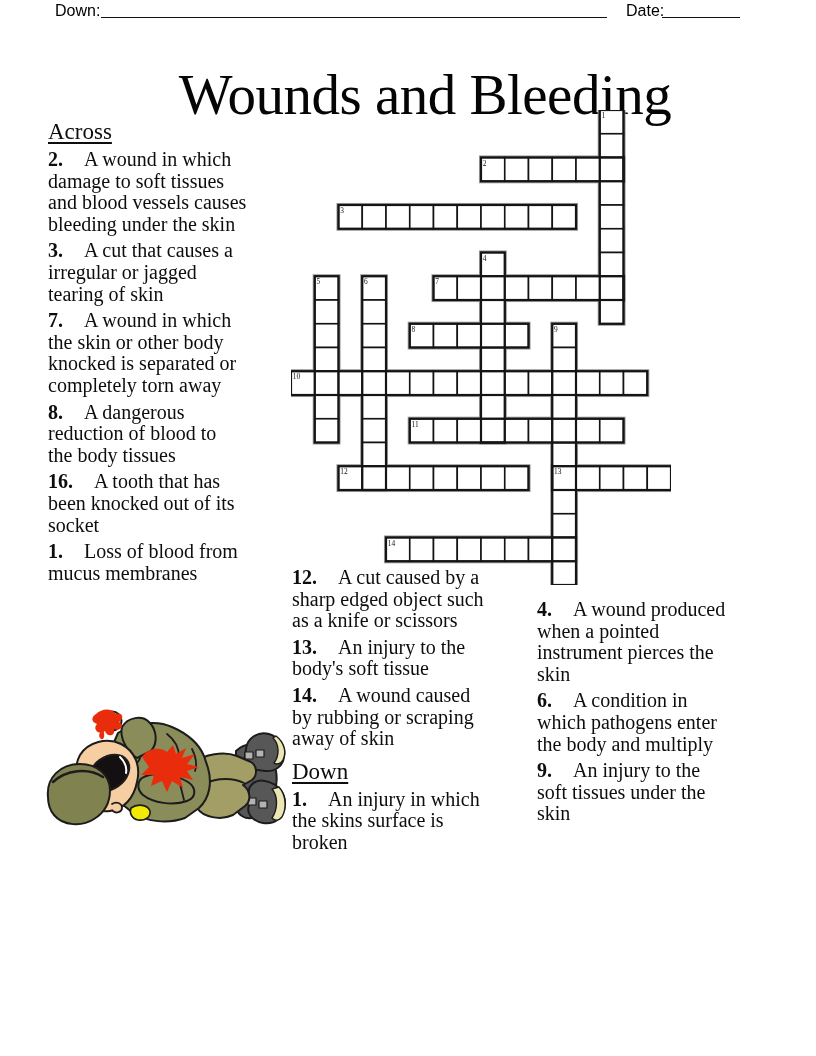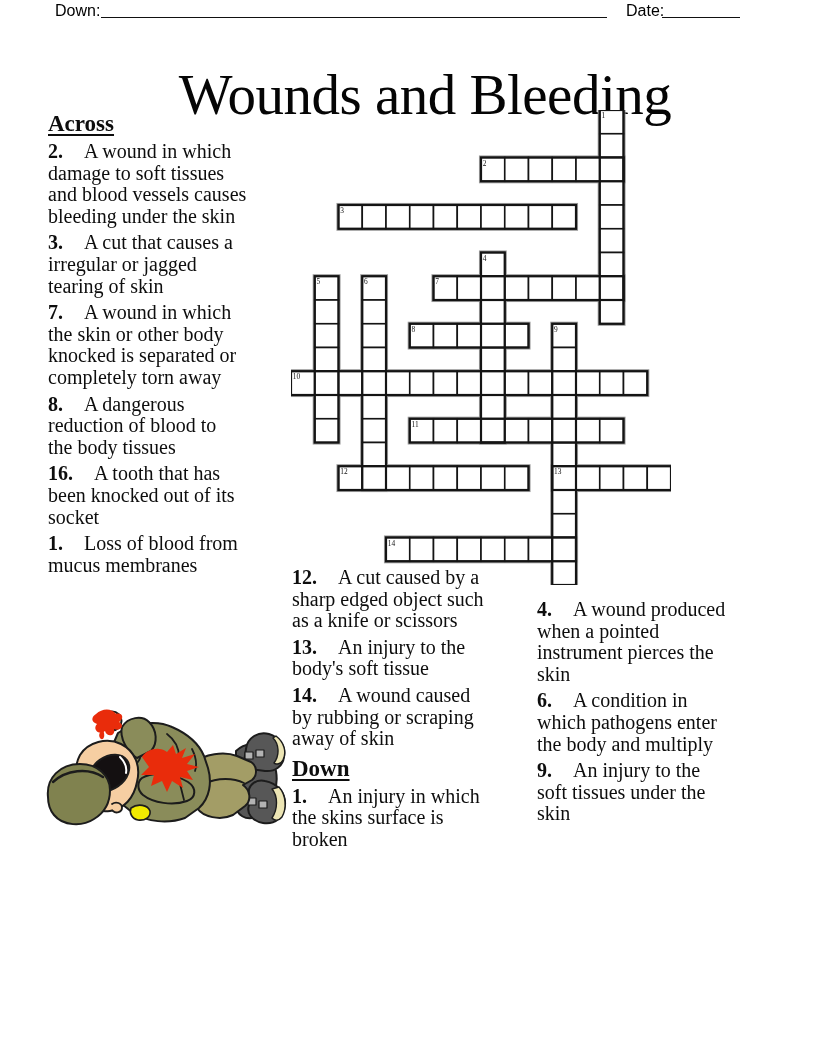--- a/index.html
+++ b/index.html
@@ -15,21 +15,21 @@
   .date-line{left:662px;width:78px;}
   
   .title{position:absolute;left:0;right:0;top:26px;text-align:center;
          font-size:57px;line-height:62px;font-weight:400;color:#050505;
          font-family:"Liberation Serif",serif;letter-spacing:-0.5px;margin-left:34px;}
   
   .col{position:absolute;font-size:20px;line-height:21.6px;}
   .col-left{left:48px;top:110px;width:245px;}
   .col-mid{left:292px;top:567px;width:250px;}
   .col-right{left:537px;top:599px;width:250px;}
-  .sec-header{font-size:23px;font-weight:bold;line-height:27px;margin:0 0 4px 0;
+  .sec-header{font-size:23px;font-weight:normal;line-height:27px;margin:8px 0 4px 0;
               text-decoration:underline;text-decoration-thickness:2px;text-underline-offset:3px;}
   p.clue{margin:0 0 5px 0;}
   .cnum{font-weight:bold;margin-right:5px;}
   .ctext{white-space:pre-line;margin-left:16px;}
   
   svg.grid{position:absolute;left:291px;top:110px;width:380px;height:475px;
            font-family:"Liberation Serif",serif;}
   
   svg.soldier{position:absolute;left:46px;top:704px;width:242px;height:137px;}
   svg.soldier *{vector-effect:none;}

